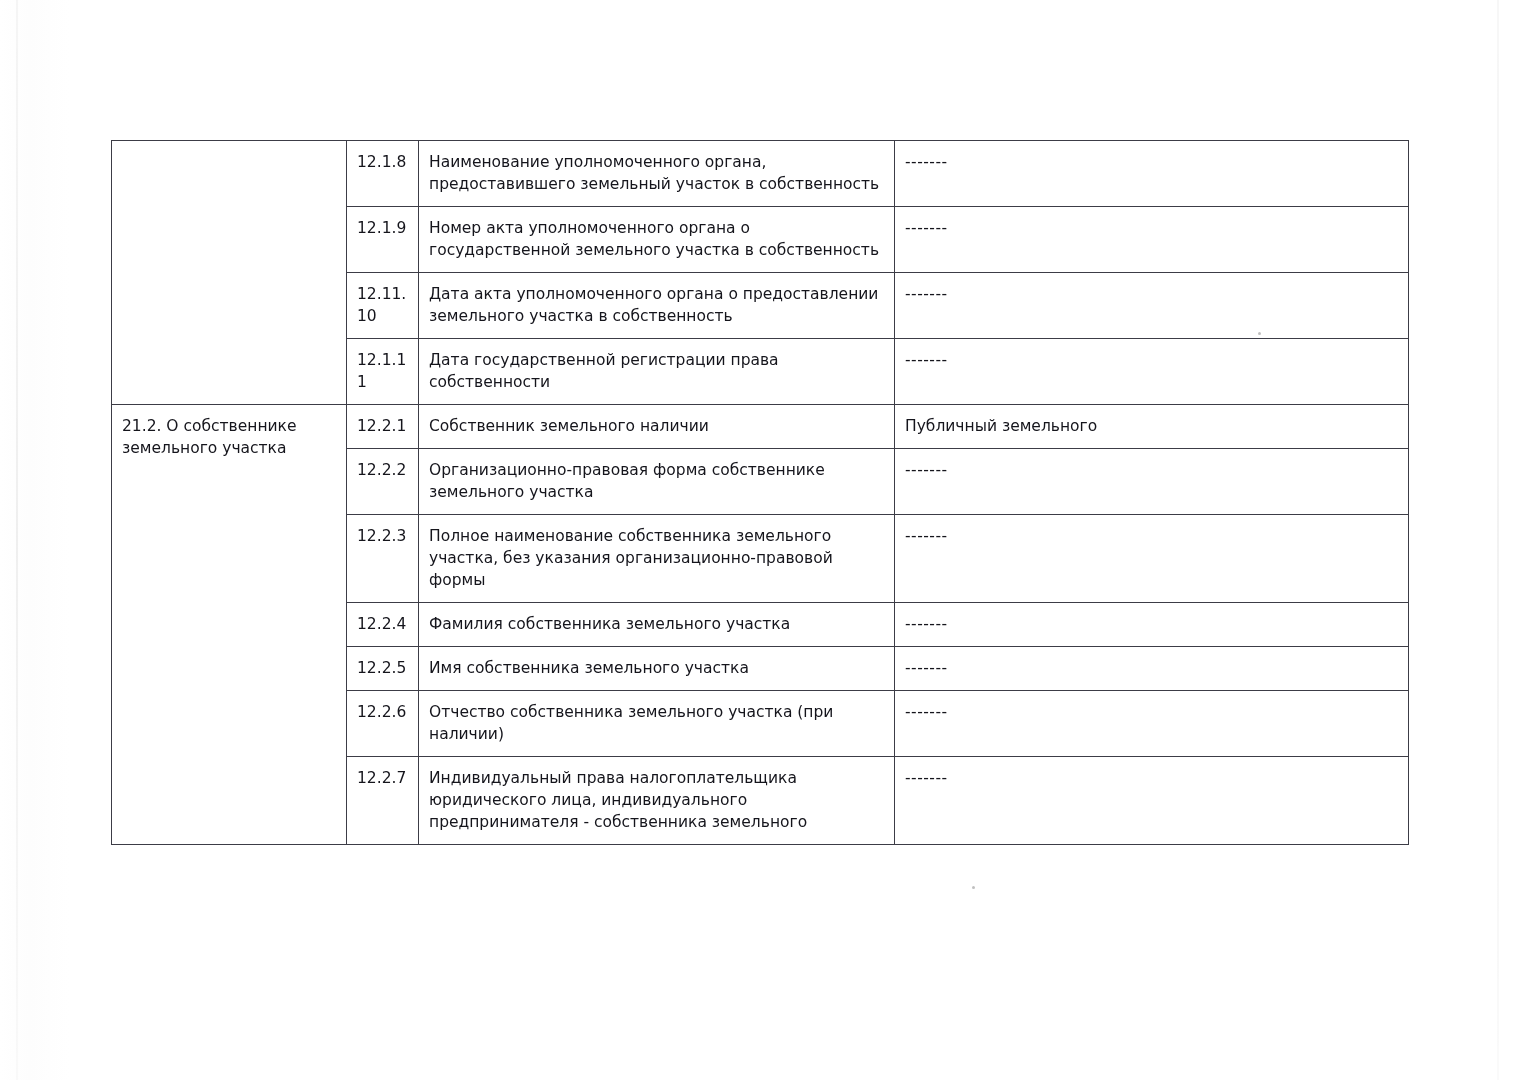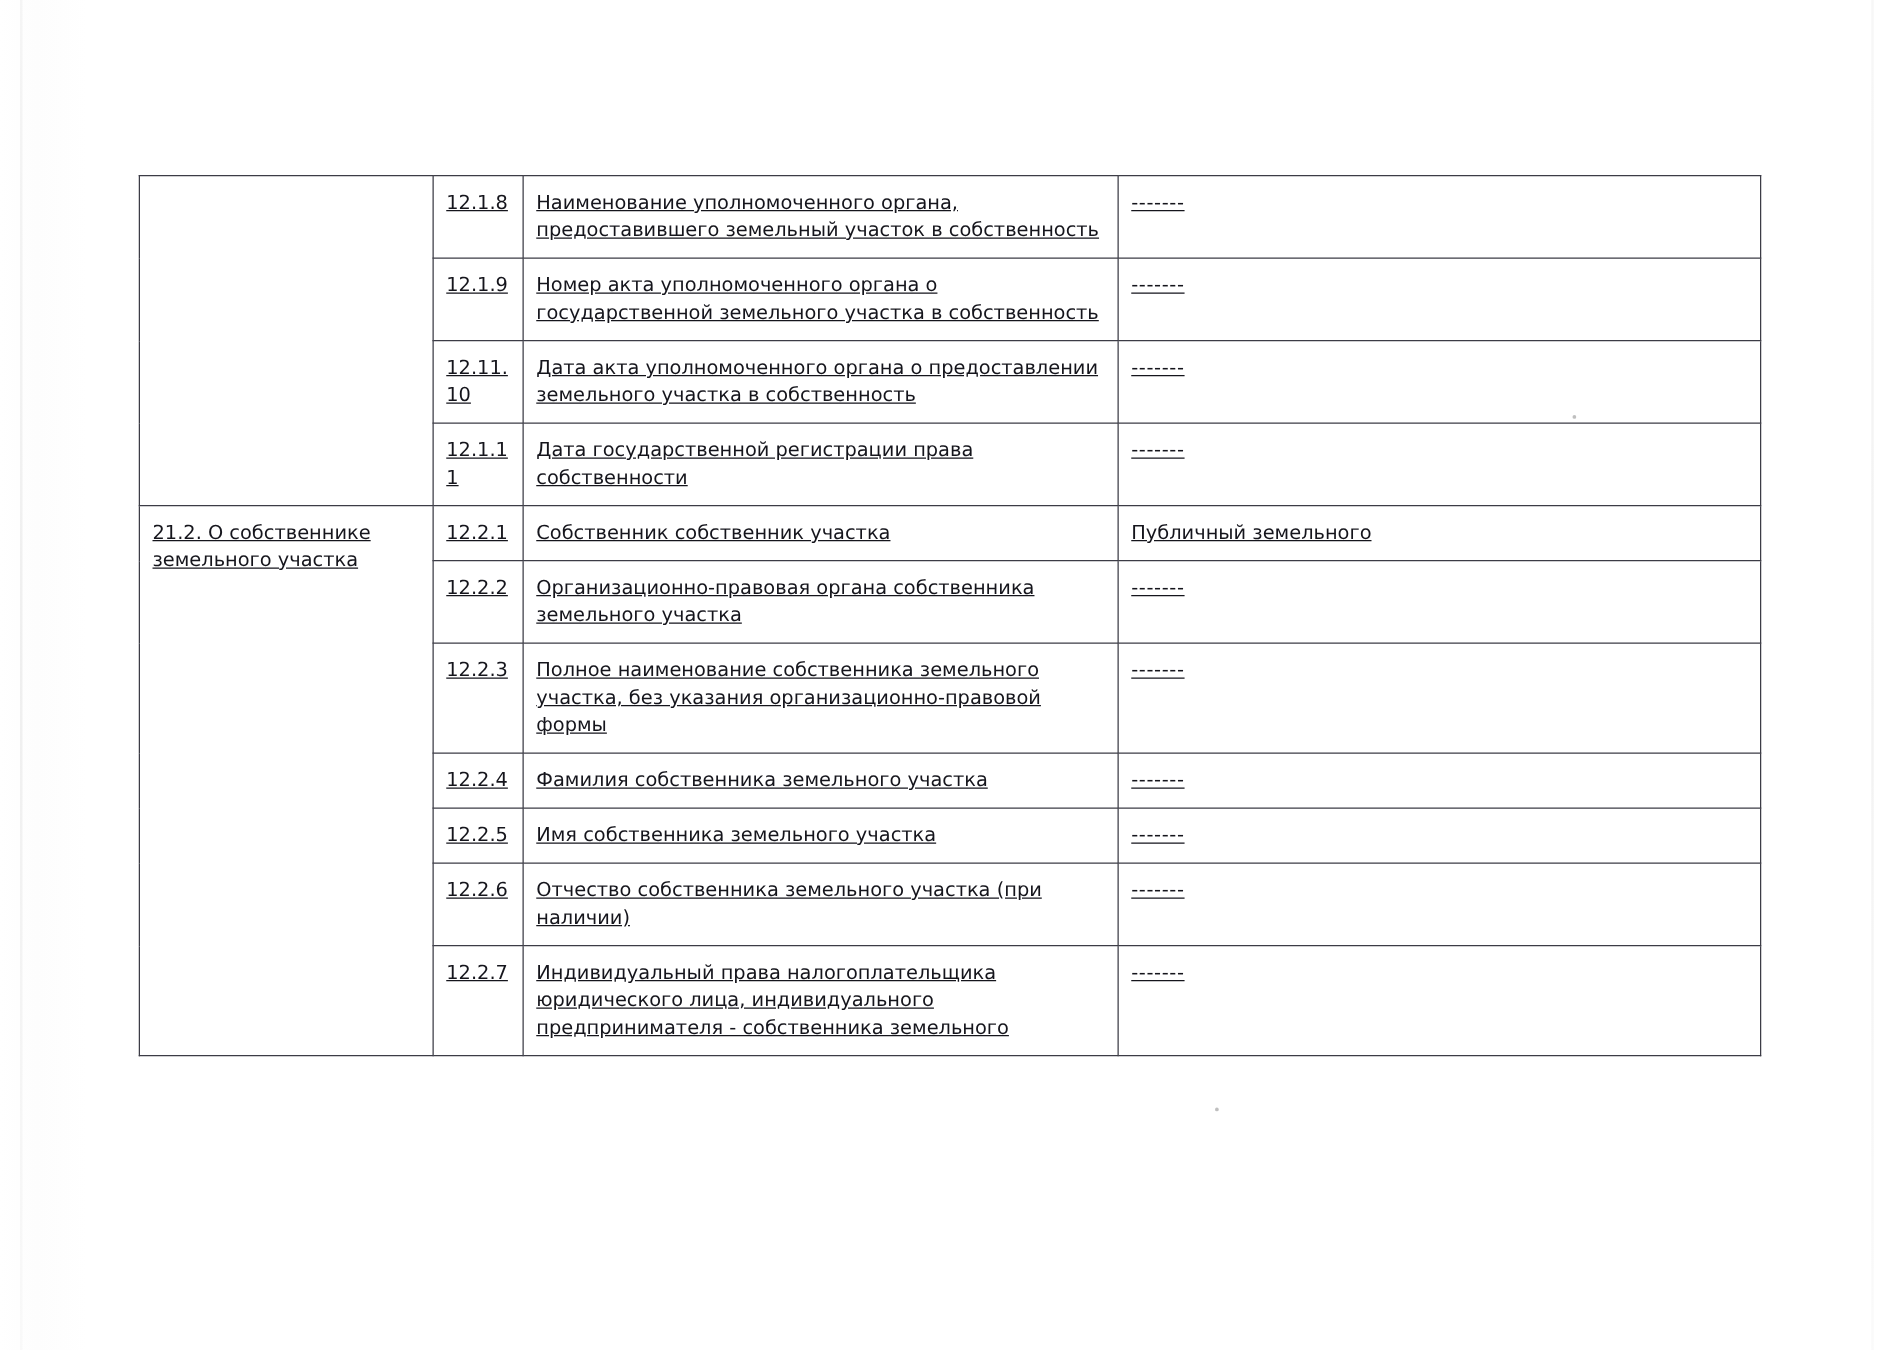--- a/index.html
+++ b/index.html
@@ -48,21 +48,20 @@
     border-collapse: collapse;
     table-layout: fixed;
   }
   table.doc-table td {
     border: 1px solid #3c3c46;
     vertical-align: top;
     padding: 10px 9px 11px 10px;
     font-size: 15.5px;
     line-height: 1.42;
     color: #15151c;
-    text-decoration: underline;
   }
   col.c-section { width: 235px; }
   col.c-code    { width: 72px; }
   col.c-name    { width: 476px; }
   col.c-value   { width: 514px; }
 
   td.code-cell {
     padding-left: 10px;
     padding-right: 4px;
     word-break: break-all;
@@ -119,26 +118,26 @@
       </tr>
       <tr>
         <td class="code-cell">12.1.11</td>
         <td class="name-cell">Дата государственной регистрации права собственности</td>
         <td class="value-cell dashes">-------</td>
       </tr>
 
       <tr>
         <td class="section-cell" rowspan="7">21.2. О собственнике земельного участка</td>
         <td class="code-cell">12.2.1</td>
-        <td class="name-cell">Собственник собственник участка</td>
+        <td class="name-cell">Собственник земельного наличии</td>
         <td class="value-cell">Публичный земельного</td>
       </tr>
       <tr>
         <td class="code-cell">12.2.2</td>
-        <td class="name-cell">Организационно-правовая органа собственника земельного участка</td>
+        <td class="name-cell">Организационно-правовая форма собственнике земельного участка</td>
         <td class="value-cell dashes">-------</td>
       </tr>
       <tr>
         <td class="code-cell">12.2.3</td>
         <td class="name-cell">Полное наименование собственника земельного участка, без указания организационно-правовой формы</td>
         <td class="value-cell dashes">-------</td>
       </tr>
       <tr>
         <td class="code-cell">12.2.4</td>
         <td class="name-cell">Фамилия собственника земельного участка</td>

